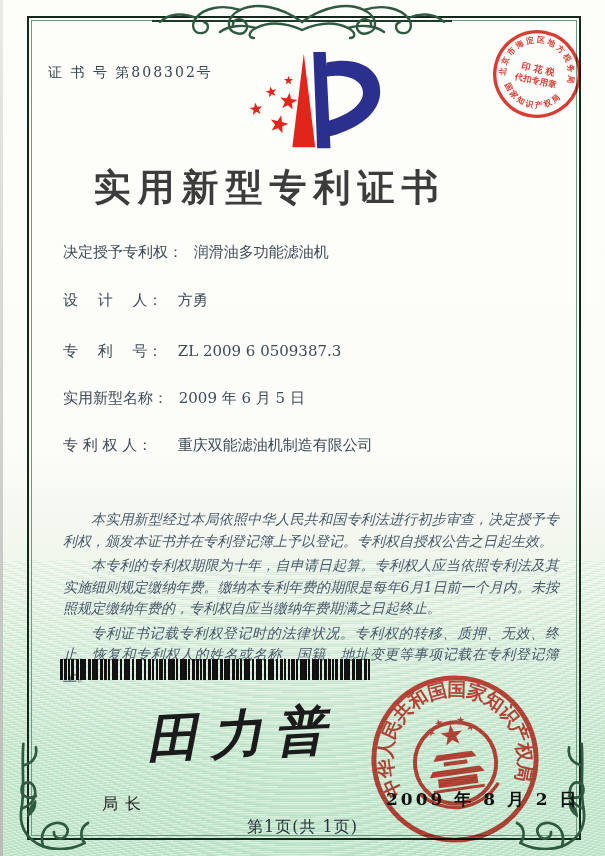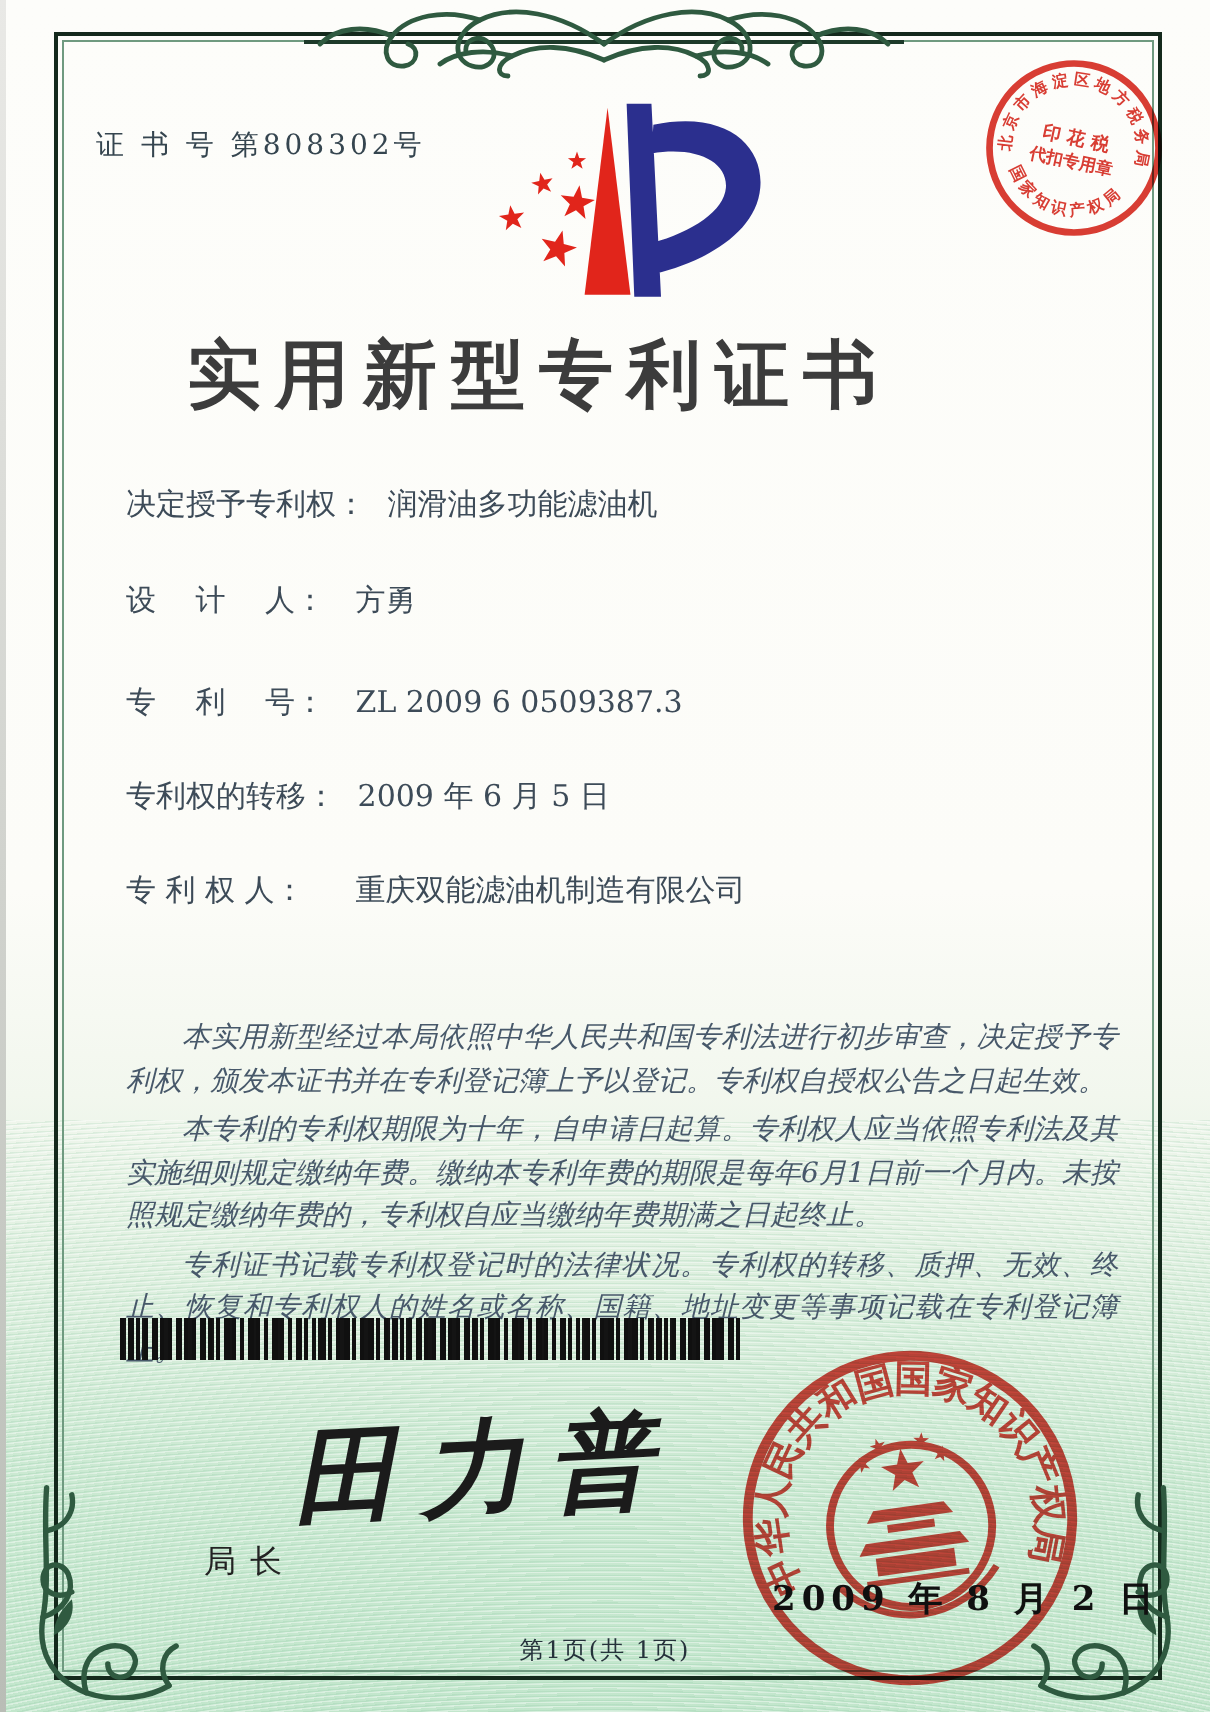--- a/index.html
+++ b/index.html
@@ -22,32 +22,32 @@
   .flabel{display:inline-block;min-width:104px;}
   .fvalue{margin-left:6px;margin-top:39px;}
   .paras{position:absolute;left:60px;top:506px;width:502px;font-size:14px;line-height:21.5px;
          text-align:justify;color:#47586a;}
   .paras p{margin:3px;text-indent:2em;font-style:italic;}
   .barcode{position:absolute;left:60px;top:659px;width:310px;height:21px;
          background:
            repeating-linear-gradient(90deg,#101010 0 2px,rgba(0,0,0,0) 2px 4px),
            repeating-linear-gradient(90deg,#101010 0 1px,rgba(0,0,0,0) 1px 6px),
            repeating-linear-gradient(90deg,#141414 0 3px,rgba(0,0,0,0) 3px 11px);}
-  .director{position:absolute;left:102px;top:771px;font-size:16px;letter-spacing:7px;color:#222;}
+  .director{position:absolute;left:102px;top:794px;font-size:16px;letter-spacing:7px;color:#222;}
   .signature{position:absolute;left:146px;top:700px;font-size:52px;font-weight:bold;font-style:italic;
          letter-spacing:12px;color:#1b1b1b;transform:rotate(-3deg);white-space:nowrap;}
   .tax-stamp{position:absolute;left:489px;top:26px;width:96px;height:96px;
          transform:rotate(12deg);opacity:.9;mix-blend-mode:multiply;}
   .logo{position:absolute;left:232px;top:50px;width:155px;height:105px;}
   .seal{position:absolute;left:366px;top:670px;width:178px;height:178px;
          transform:rotate(-8deg);opacity:.85;mix-blend-mode:multiply;}
   .issue-date{position:absolute;left:386px;top:788px;font-size:17px;font-weight:bold;
          letter-spacing:3px;color:#101010;z-index:5;}
   .footer{position:absolute;left:0;top:817px;width:605px;text-align:center;
-         font-size:12px;letter-spacing:1px;color:#25323b;}
+         font-size:16px;letter-spacing:1px;color:#25323b;}
   .orn-top{position:absolute;left:152px;top:0px;width:300px;height:42px;}
   .fl-bl{position:absolute;left:12px;top:742px;width:82px;height:108px;}
   .fl-br{position:absolute;left:511px;top:742px;width:82px;height:108px;transform:scaleX(-1);}
   svg text{font-family:"DejaVu Serif",serif;}
 </style>
 </head>
 <body>
 
 <div class="shot">
   <div class="waves"></div>
@@ -133,21 +133,21 @@
   </div>
   <div class="field" style="top:291px">
     <span class="flabel">设　 计　 人：</span>
     <span class="fvalue">方勇</span>
   </div>
   <div class="field" style="top:342px">
     <span class="flabel">专　 利　 号：</span>
     <span class="fvalue">ZL 2009 6 0509387.3</span>
   </div>
   <div class="field" style="top:389px">
-    <span class="flabel">专利权的转移：</span>
+    <span class="flabel">实用新型名称：</span>
     <span class="fvalue">2009 年 6 月 5 日</span>
   </div>
   <div class="field" style="top:436px">
     <span class="flabel">专 利 权 人：</span>
     <span class="fvalue">重庆双能滤油机制造有限公司</span>
   </div>
 
   <div class="paras">
     <p>本实用新型经过本局依照中华人民共和国专利法进行初步审查，决定授予专利权，颁发本证书并在专利登记簿上予以登记。专利权自授权公告之日起生效。</p>
     <p>本专利的专利权期限为十年，自申请日起算。专利权人应当依照专利法及其实施细则规定缴纳年费。缴纳本专利年费的期限是每年6月1日前一个月内。未按照规定缴纳年费的，专利权自应当缴纳年费期满之日起终止。</p>

